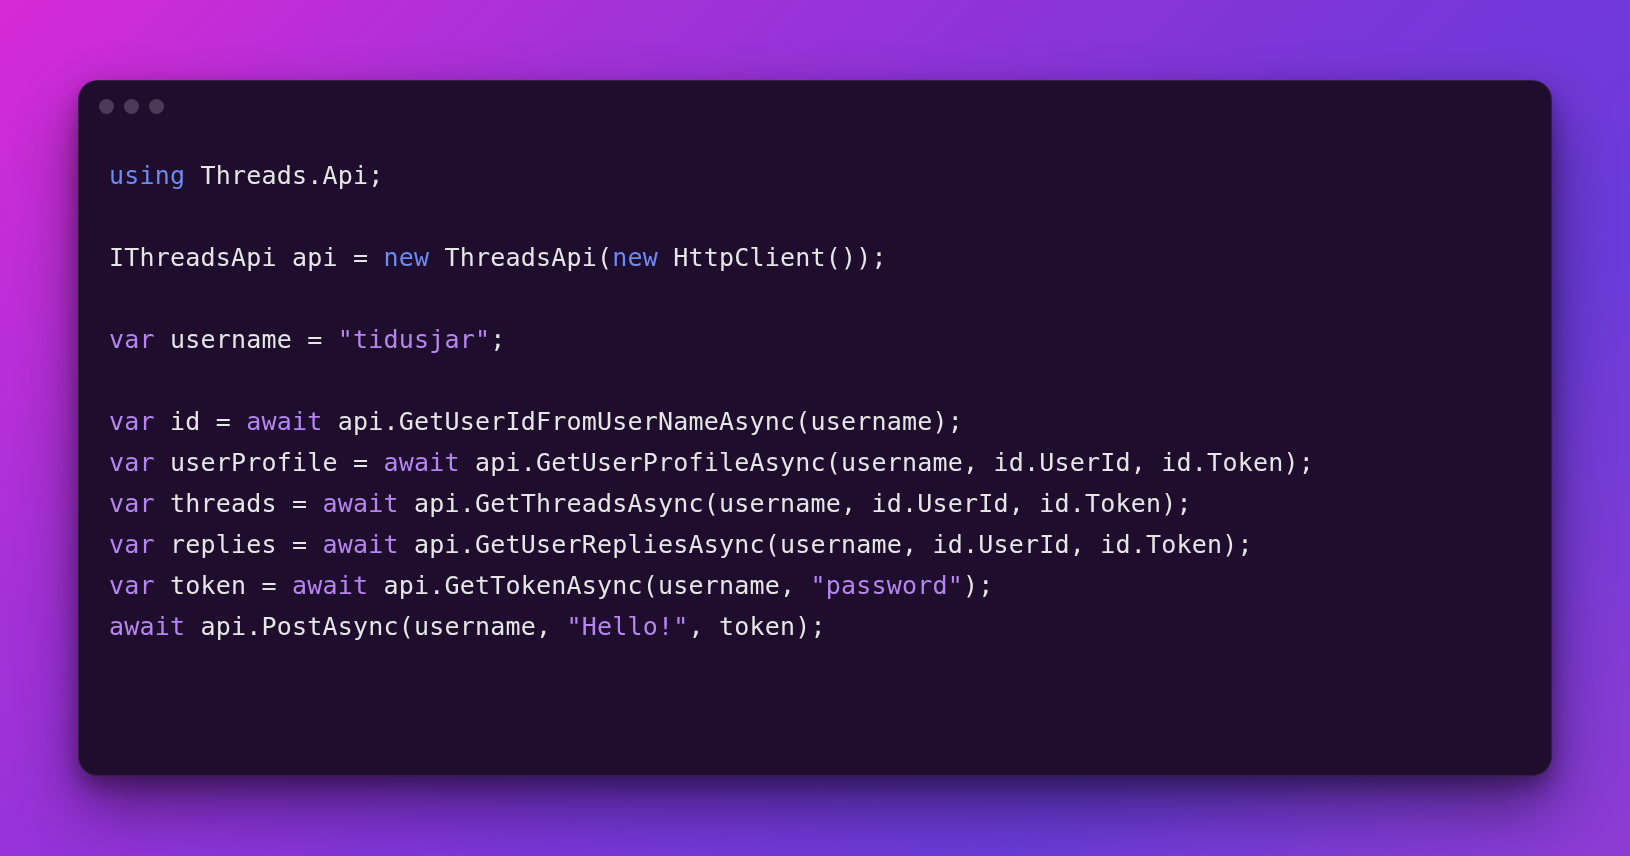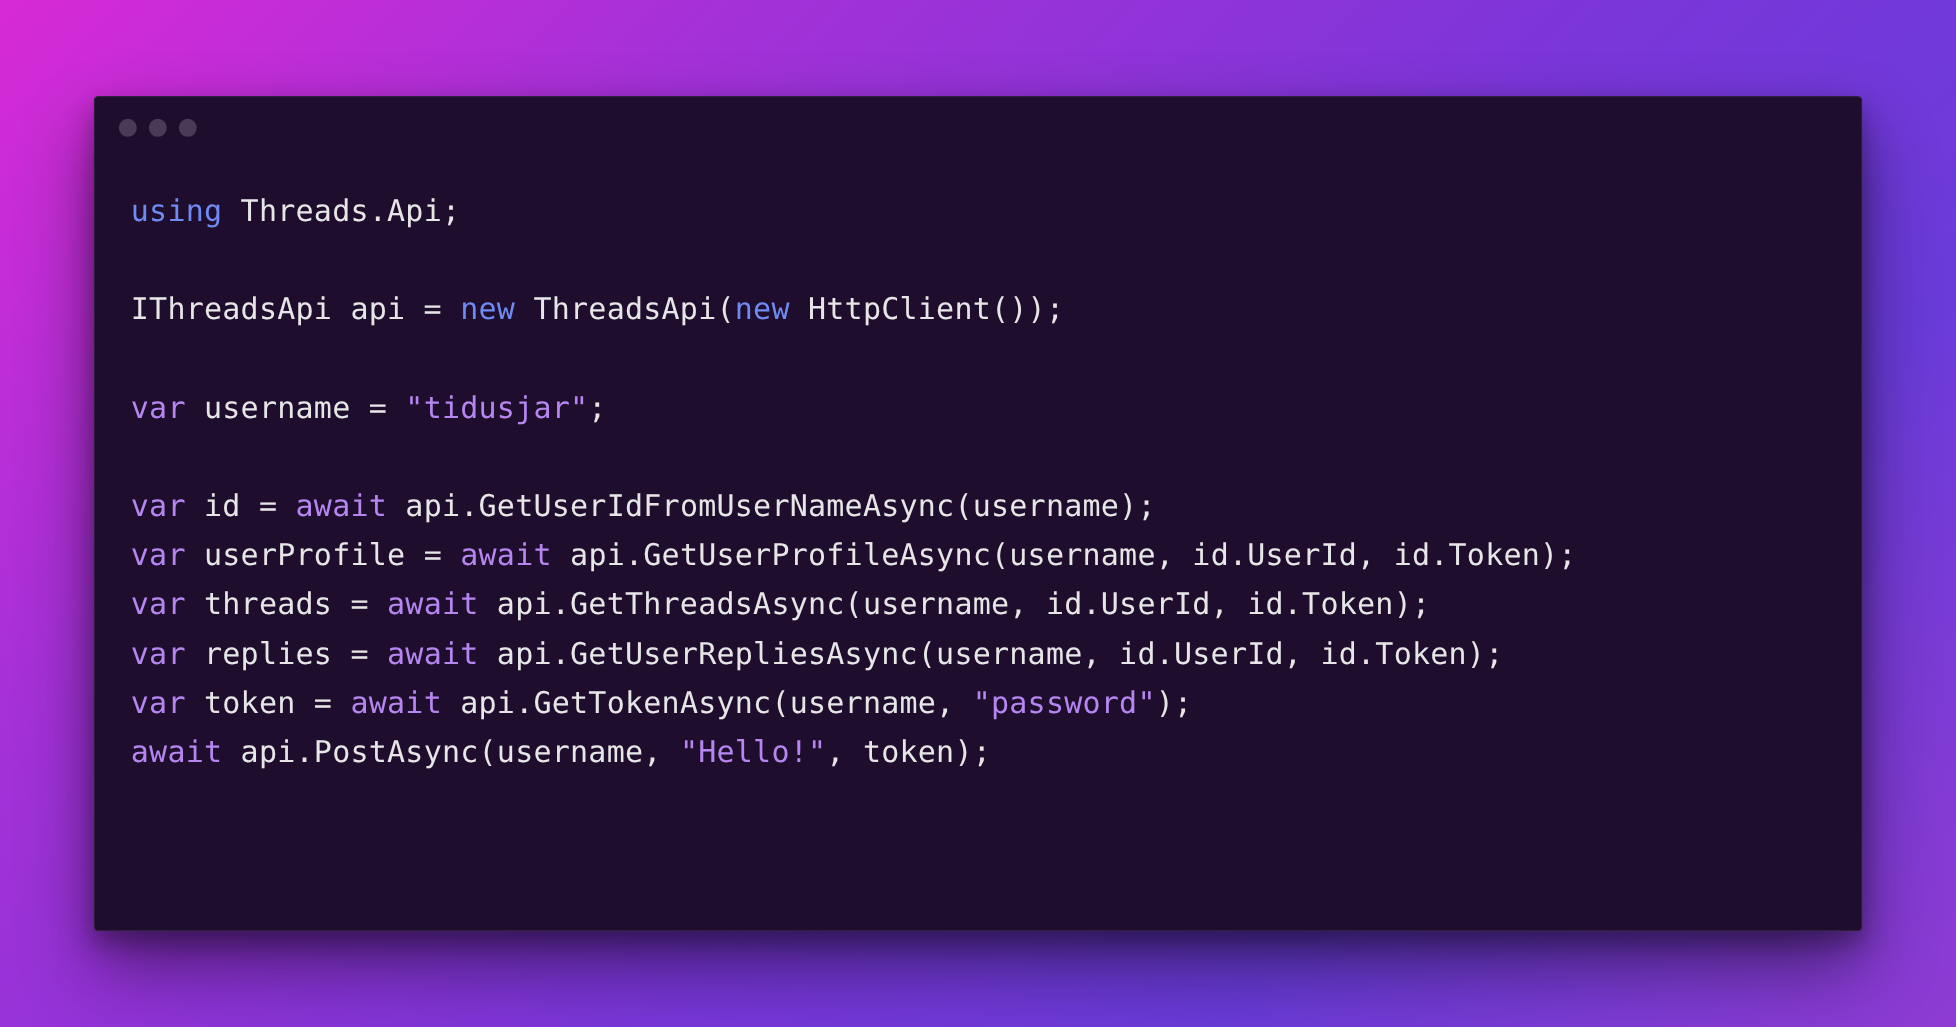--- a/index.html
+++ b/index.html
@@ -10,21 +10,21 @@
     width: 1630px;
     height: 856px;
     display: flex;
     align-items: center;
     justify-content: center;
   }
   .window {
     width: 1474px;
     height: 696px;
     background: #1f0d2e;
-    border-radius: 4px;
+    border-radius: 20px;
     border: 1px solid rgba(255,255,255,0.08);
     box-shadow: 0 30px 60px rgba(0,0,0,0.45), 0 10px 20px rgba(0,0,0,0.3);
     overflow: hidden;
     display: flex;
     flex-direction: column;
   }
   .titlebar {
     height: 50px;
     display: flex;
     align-items: center;

